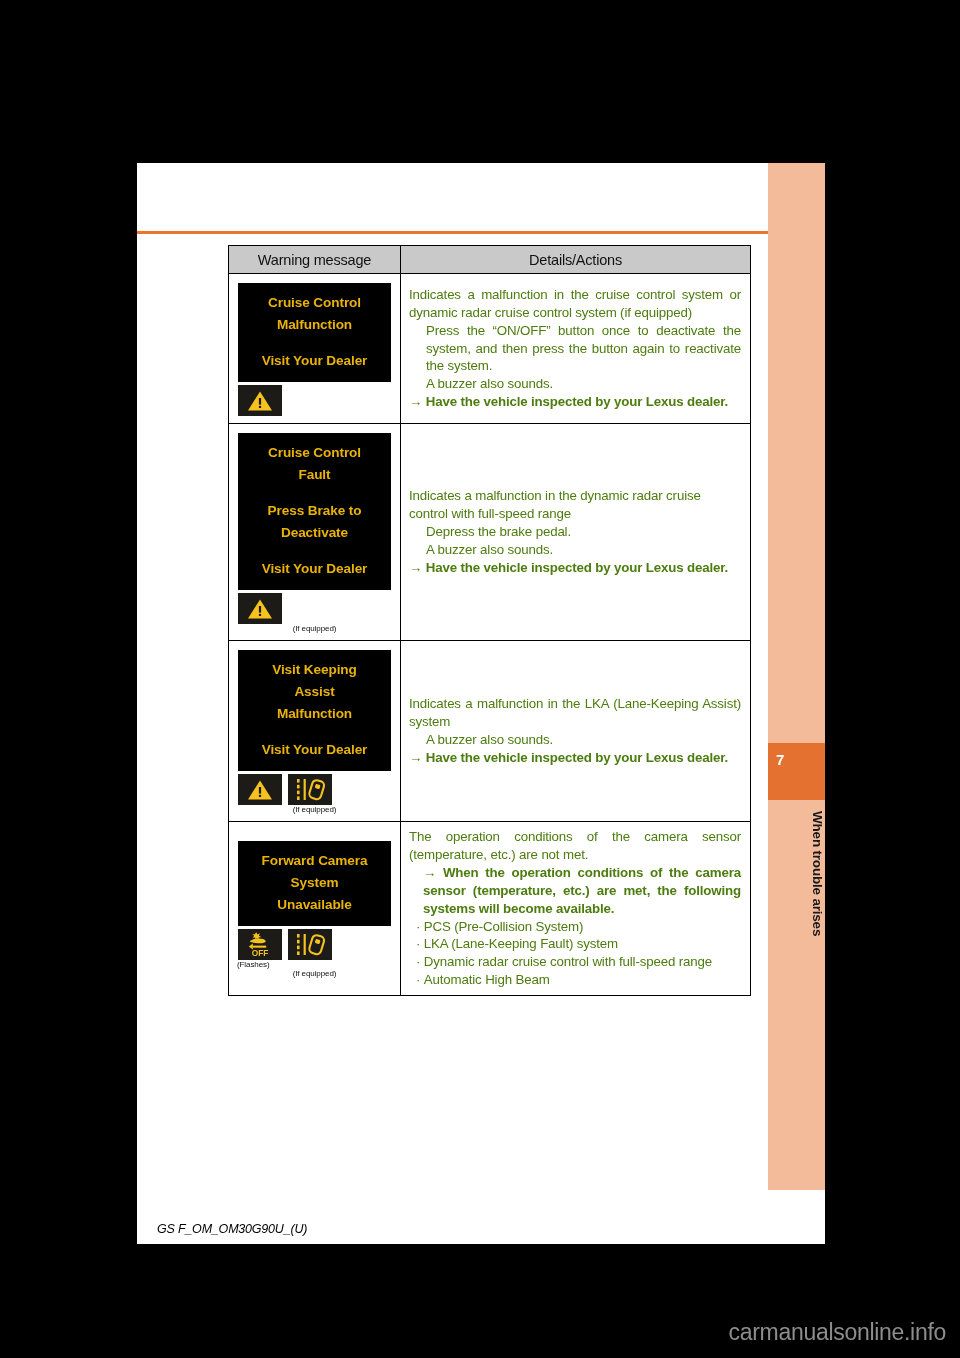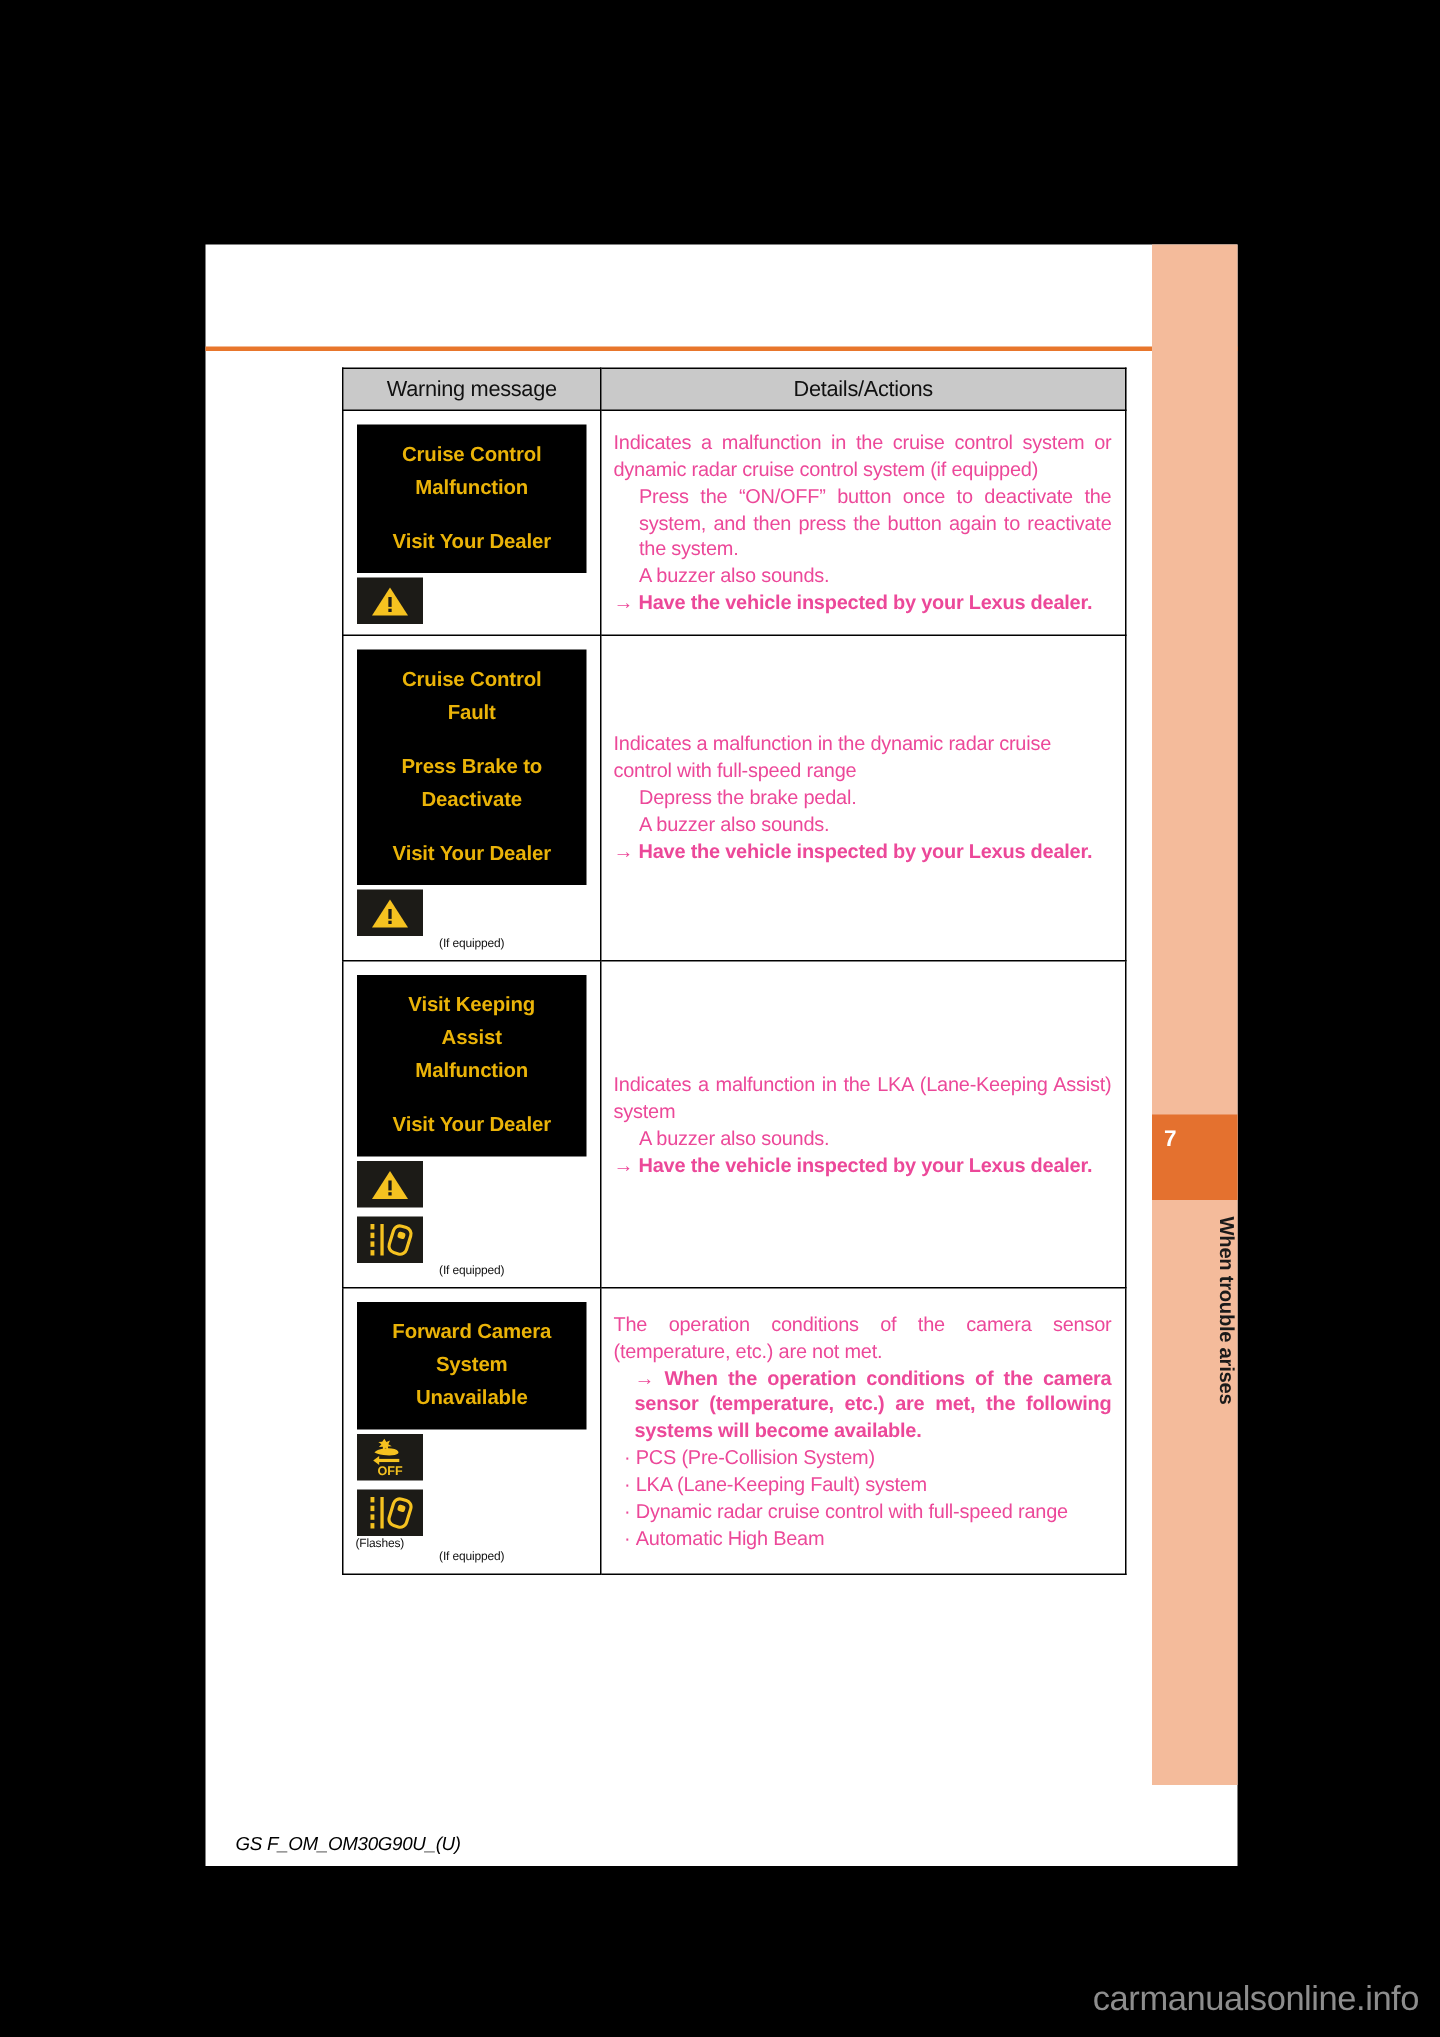--- a/index.html
+++ b/index.html
@@ -131,42 +131,41 @@
     white-space: nowrap;
   }
   .lcd-gap { height: 14px; }
 
   .icon-row {
     display: flex;
     justify-content: flex-start;
     gap: 6px;
     margin: 3px 0 0 0px;
     padding-left: 1px;
-    flex-direction: column;
   }
   .ind {
     width: 44px; height: 31px;
     background: #1c1b17;
     display: flex;
     align-items: center;
     justify-content: center;
   }
   .note {
     font-size: 8px;
     color: #111;
     letter-spacing: -0.1px;
     text-align: left;
   }
   .note.center-ish { text-align: center; }
 
   
   td.det-cell {
     padding: 6px 9px 6px 8px;
     font-size: 13.3px;
-    color: #ec4899;
+    color: #4d7c0f;
     line-height: 1.345;
     letter-spacing: -0.15px;
   }
   .p-just { text-align: justify; }
   .ind1 { padding-left: 17px; }
   .arrow-line { font-weight: bold; text-indent: -14px; padding-left: 14px; }
   .arrow-line.wrap { text-indent: 0; }
   .bullet { padding-left: 16px; text-indent: -9px; }
 
   

